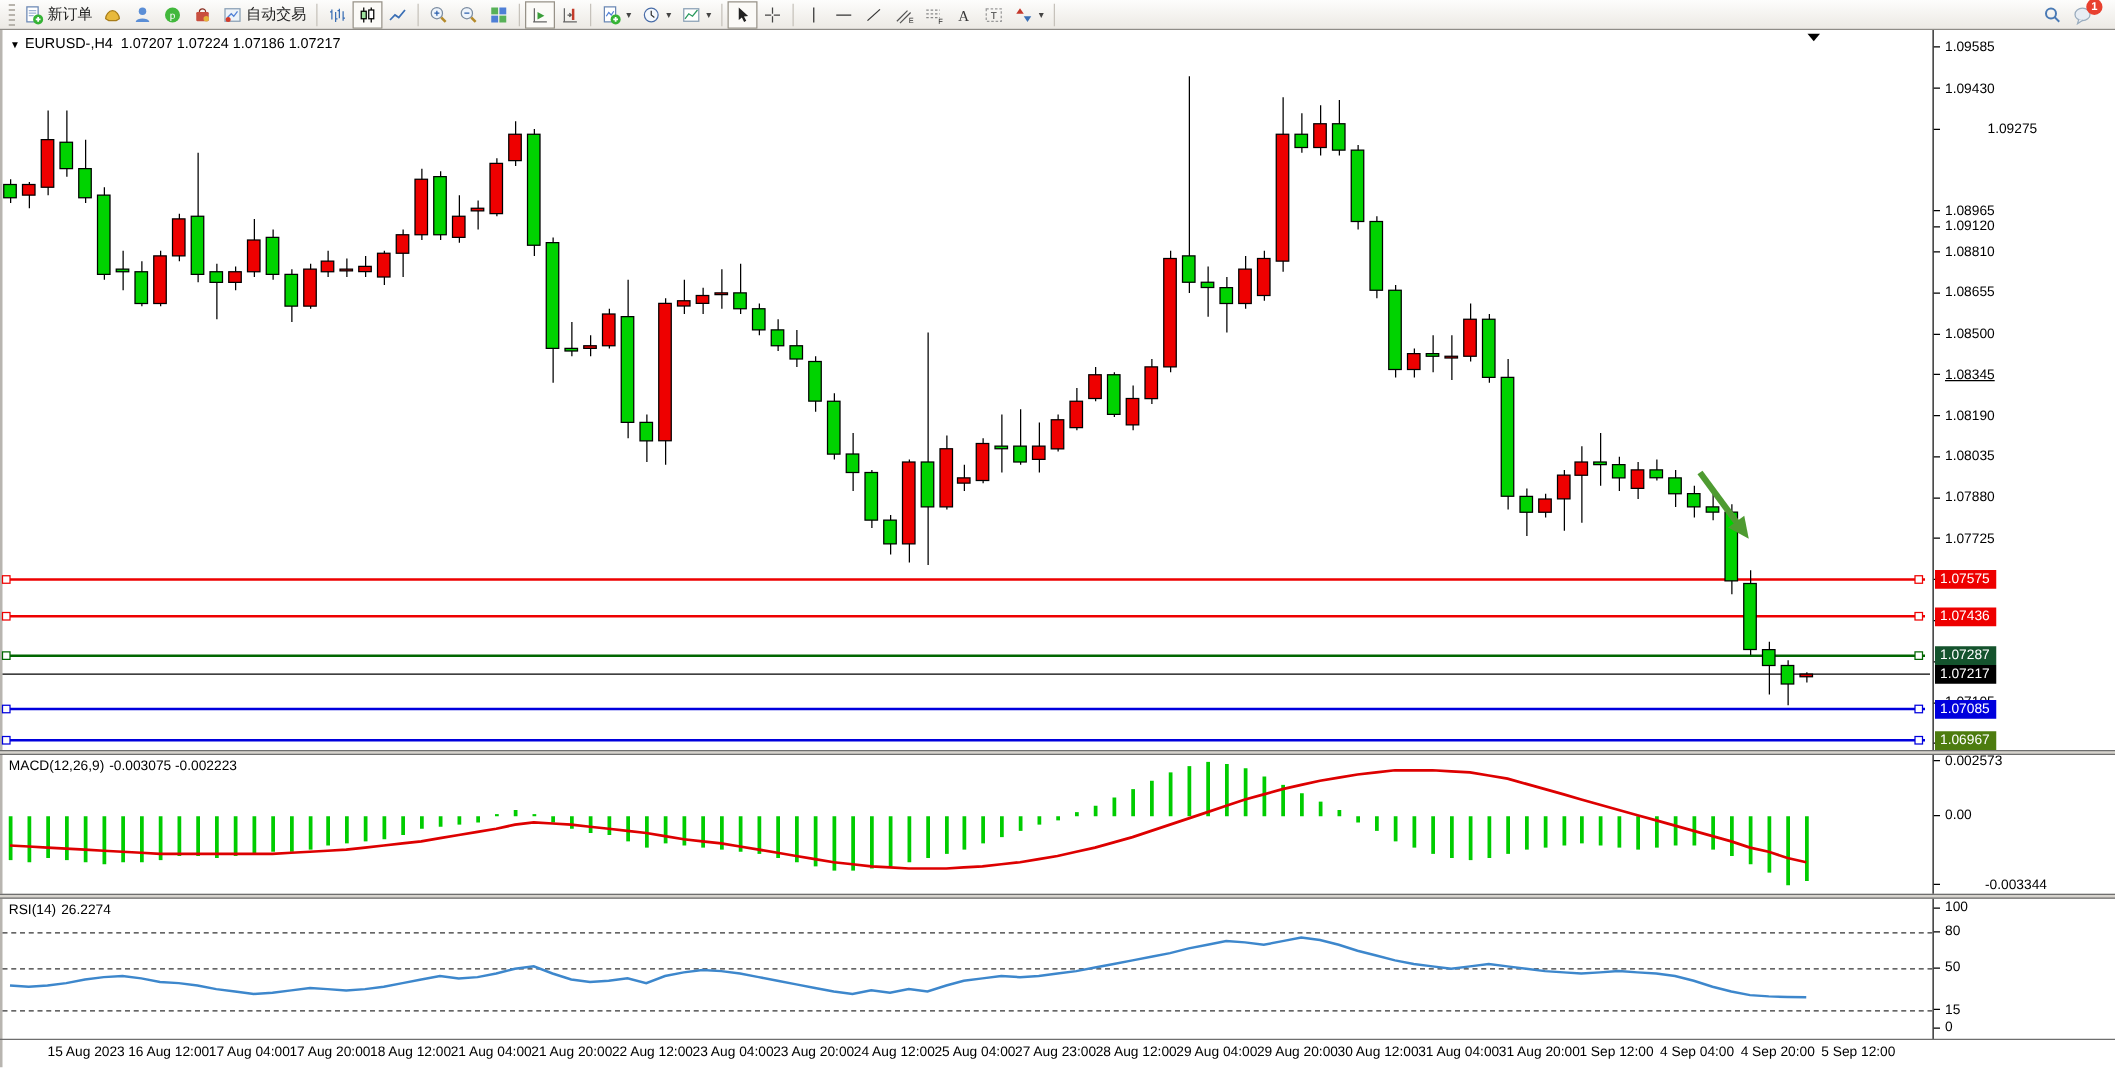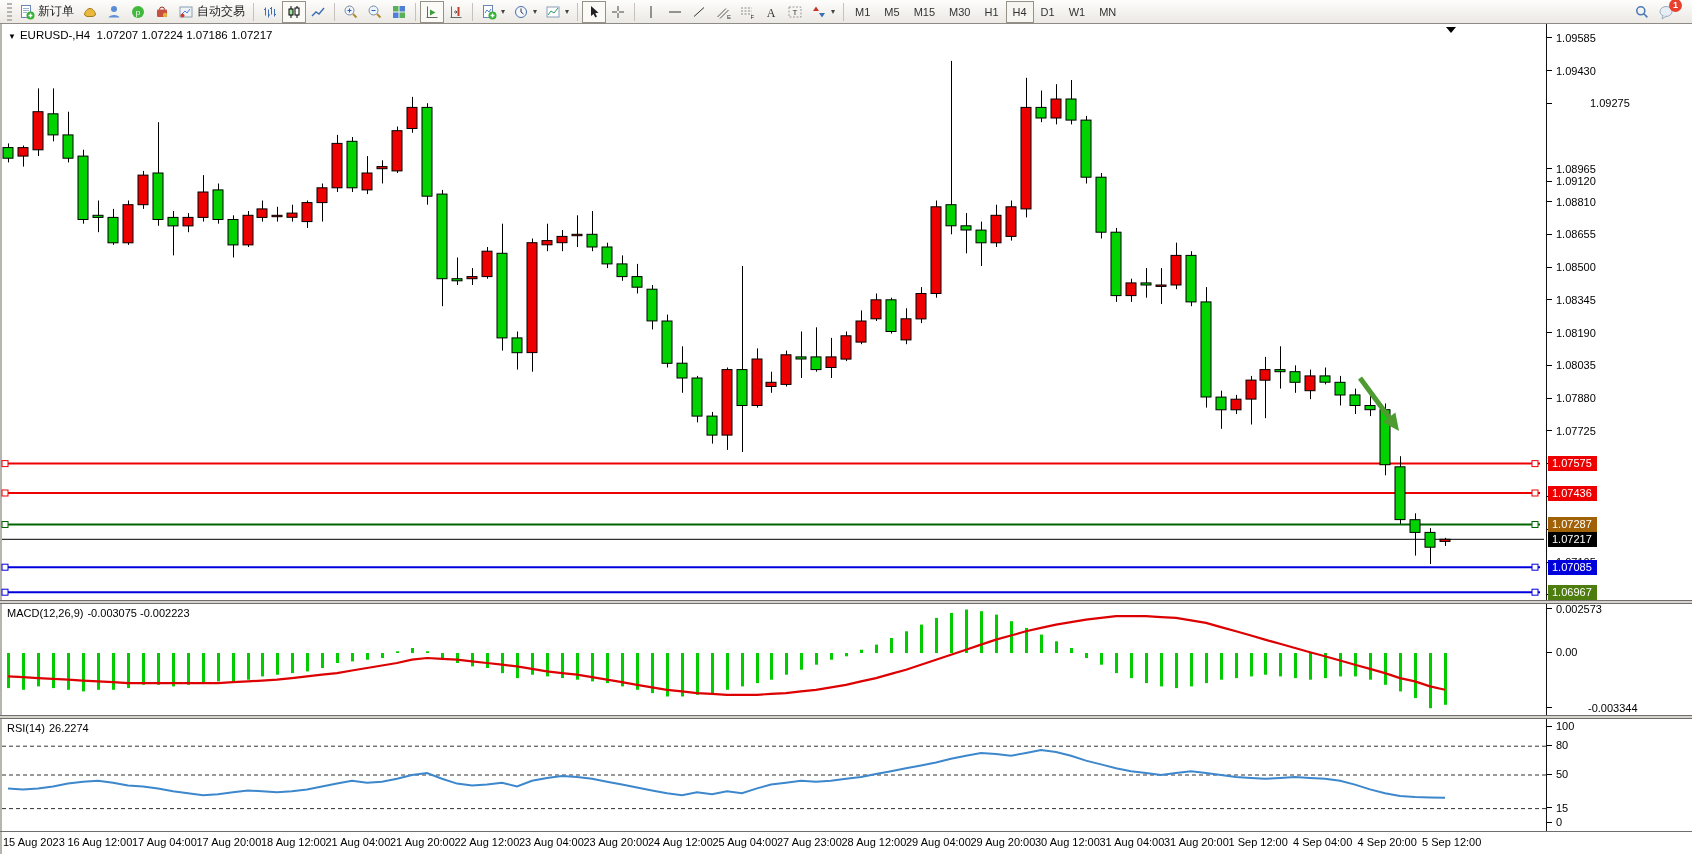--- a/index.html
+++ b/index.html
@@ -36,21 +36,21 @@
   .tick{position:absolute;left:0;display:flex;align-items:center;font-size:11px;color:#000;}
   .tickdash{width:5px;height:1px;background:#000;margin-right:4px;}
   .pbadge{position:absolute;left:1px;color:#fff;font-size:11px;line-height:13px;
     padding:1px 5px 1px 4px;white-space:nowrap;z-index:6;}
   #title{position:absolute;left:8px;top:29px;z-index:10;font-size:11.5px;color:#000;}
   #title .tri{font-size:8px;margin-right:4px;}
   .panelabel{position:absolute;left:7px;z-index:10;font-size:11px;color:#000;}
   #macd-label{top:607px;} #rsi-label{top:722px;}
   .panelabel span{margin-right:4px;}
   #dates{position:absolute;left:0;top:836px;width:1692px;height:16px;z-index:4;}
-  .dlabel{position:absolute;top:0;font-size:11px;color:#000;white-space:nowrap;}
+  .dlabel{position:absolute;top:0;font-size:11px;color:#000;white-space:nowrap;padding-left:35px;}
 </style>
 </head>
 <body>
 
 <div id="app">
 
   <div id="toolbar">
     <span class="grip"></span>
     <button class="tbtn">
       <svg viewBox="0 0 16 16">
@@ -226,31 +226,20 @@
         </svg>
     </button>
     <button class="tbtn">
       <svg viewBox="0 0 16 16">
           <path d="M5 2.5L8 7H2z" fill="#c4372a"></path>
           <path d="M11 13.5L8 9h6z" fill="#3b6fb5"></path>
         </svg>
       <span class="caret">▾</span>
     </button>
     <span class="sep"></span>
-    <span id="tf-group" style="display:flex;">
-        <button class="tf">M1</button>
-        <button class="tf">M5</button>
-        <button class="tf">M15</button>
-        <button class="tf">M30</button>
-        <button class="tf">H1</button>
-        <button class="tf on">H4</button>
-        <button class="tf">D1</button>
-        <button class="tf">W1</button>
-        <button class="tf">MN</button>
-      </span>
     <span id="tb-spacer"></span>
     <button class="tbtn">
       <svg viewBox="0 0 16 16">
           <circle cx="6.8" cy="6.8" r="4" fill="none" stroke="#4a7ab5" stroke-width="1.6"></circle>
           <path d="M9.8 9.8l3.6 3.6" stroke="#4a7ab5" stroke-width="1.6"></path>
         </svg>
     </button>
     <span id="notif-wrap" style="margin-right:14px;">
       <button class="tbtn">
         <svg viewBox="0 0 16 16">
@@ -622,21 +611,21 @@
         <span>1.08810</span>
       </div>
       <div class="tick" style="top: 204.34px;">
         <span class="tickdash"></span>
         <span>1.08655</span>
       </div>
       <div class="tick" style="top: 237.107px;">
         <span class="tickdash"></span>
         <span>1.08500</span>
       </div>
-      <div class="tick" style="top: 269.873px;">
+      <div class="tick" style="top: 269.873px; text-decoration: underline;">
         <span class="tickdash"></span>
         <span>1.08345</span>
       </div>
       <div class="tick" style="top: 302.64px;">
         <span class="tickdash"></span>
         <span>1.08190</span>
       </div>
       <div class="tick" style="top: 335.406px;">
         <span class="tickdash"></span>
         <span>1.08035</span>
@@ -696,21 +685,21 @@
       <div class="tick" style="top: 777.6px;">
         <span class="tickdash"></span>
         <span>15</span>
       </div>
       <div class="tick" style="top: 792px;">
         <span class="tickdash"></span>
         <span>0</span>
       </div>
       <div class="pbadge" style="top: 432.149px; background: rgb(238, 0, 0);">1.07575</div>
       <div class="pbadge" style="top: 461.533px; background: rgb(238, 0, 0);">1.07436</div>
-      <div class="pbadge" style="top: 493.031px; background: #a16207;">1.07287</div>
+      <div class="pbadge" style="top: 493.031px; background: #14532d;">1.07287</div>
       <div class="pbadge" style="top: 535.733px; background: rgb(0, 0, 221);">1.07085</div>
       <div class="pbadge" style="top: 560.678px; background: #4d7c0f;">1.06967</div>
       <div class="pbadge" style="top: 507.829px; background: rgb(0, 0, 0);">1.07217</div>
     </div>
   <div id="dates">
       <div class="dlabel" style="left: 3px;">15 Aug 2023</div>
       <div class="dlabel" style="left: 67.5px;">16 Aug 12:00</div>
       <div class="dlabel" style="left: 132px;">17 Aug 04:00</div>
       <div class="dlabel" style="left: 196.5px;">17 Aug 20:00</div>
       <div class="dlabel" style="left: 261px;">18 Aug 12:00</div>

